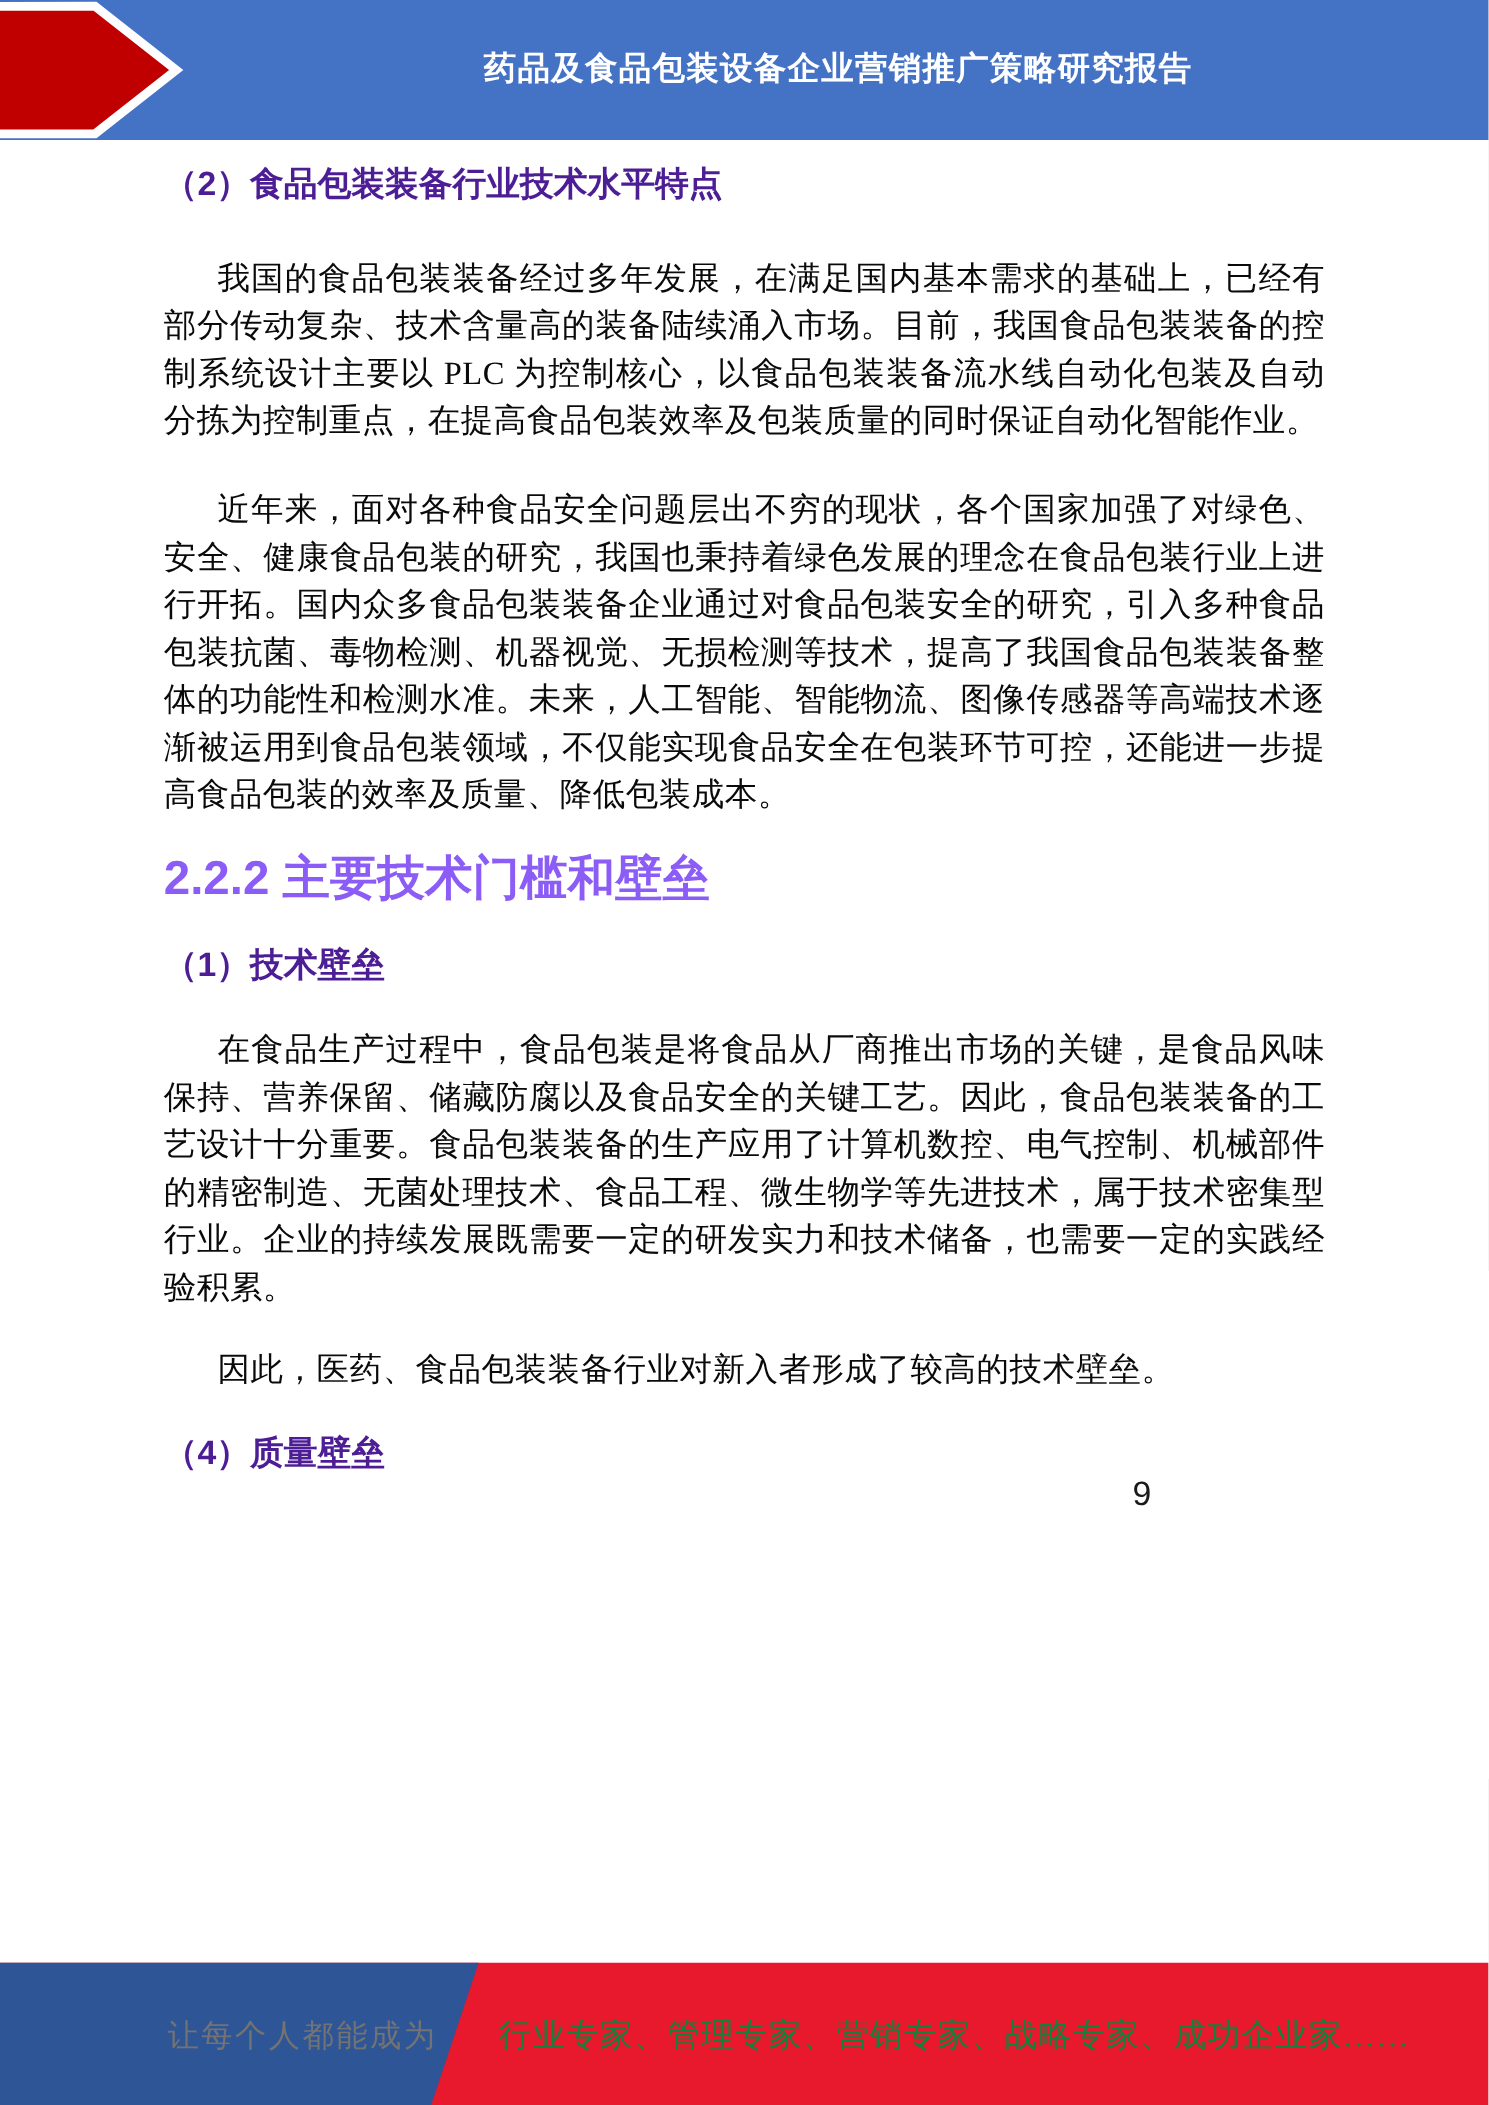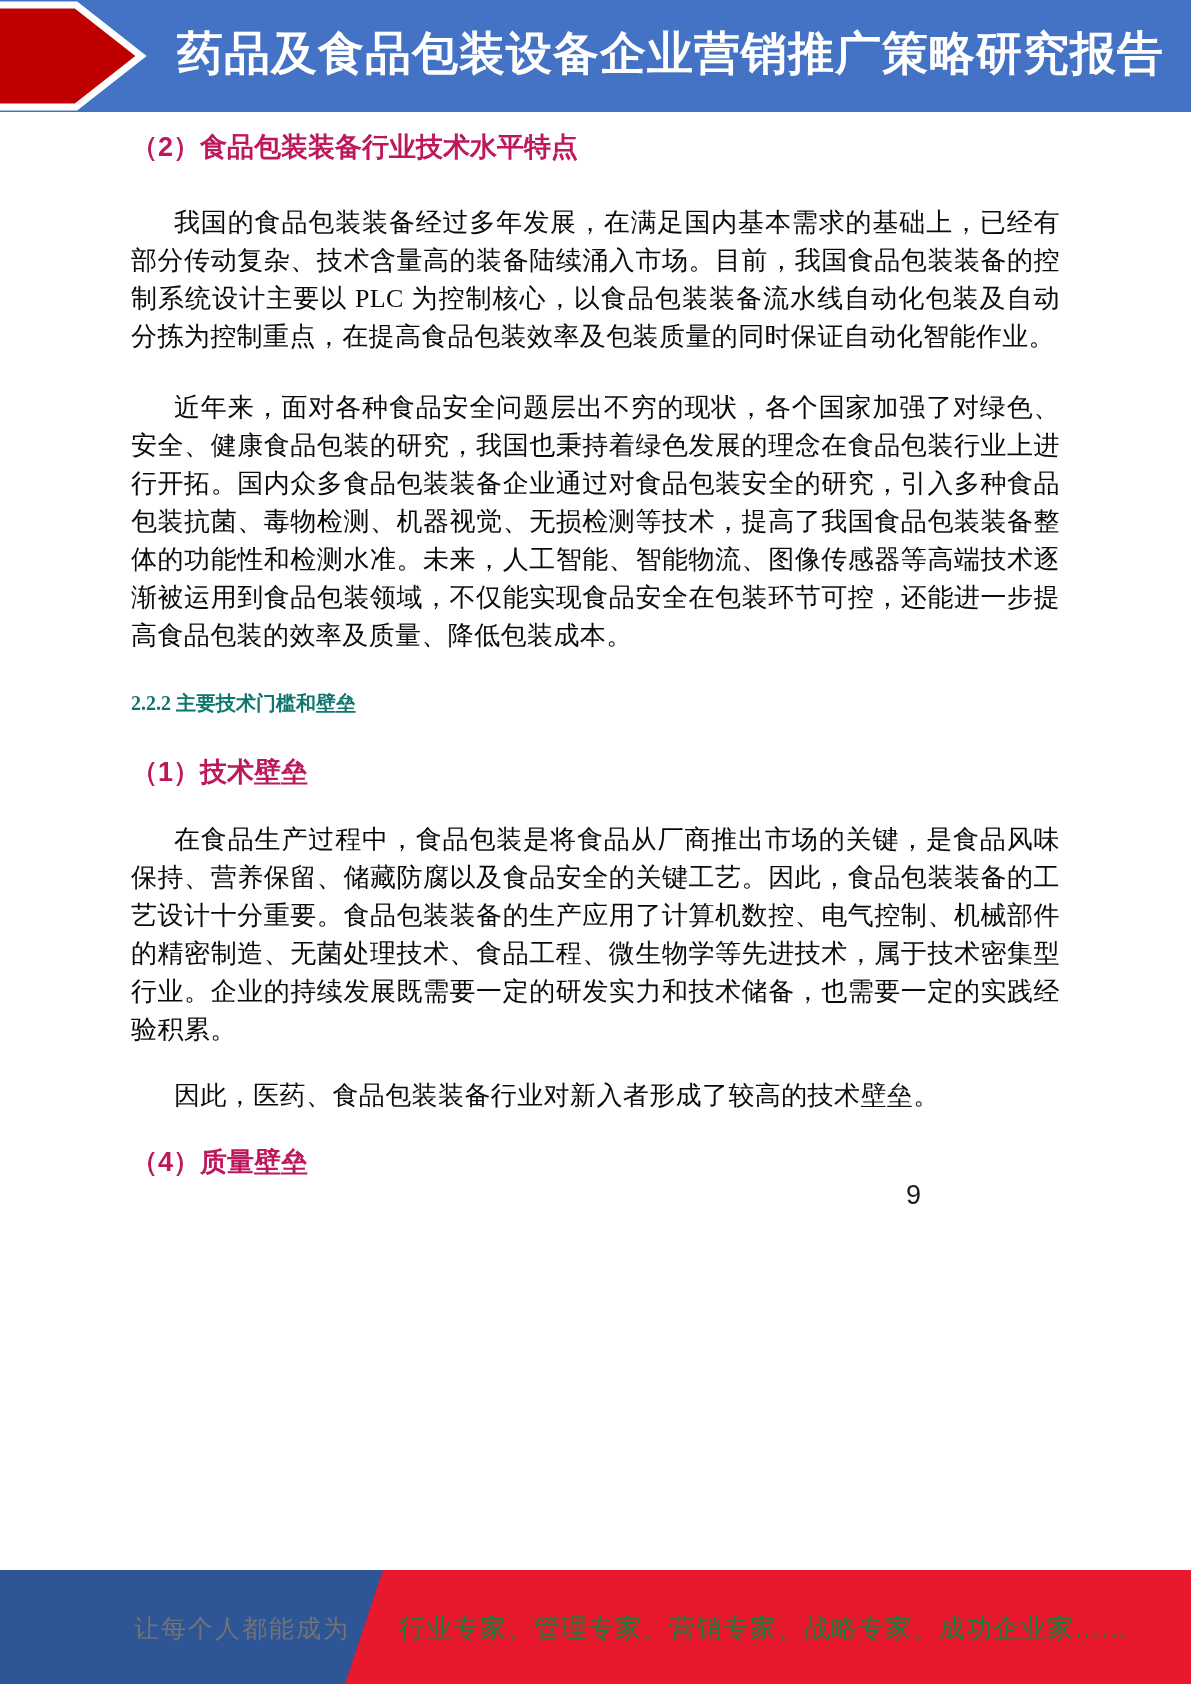--- a/index.html
+++ b/index.html
@@ -9,32 +9,32 @@
     font-family:"Liberation Serif", serif; color:#0a0a0a;
   }
 
   
   .header { position:absolute; top:0; left:0; width:1191px; height:112px; }
   .header svg { display:block; }
   .header-title {
     position:absolute; top:0; left:160px; right:10px; height:108px;
     display:flex; align-items:center; justify-content:center;
     color:#ffffff; font-family:"Liberation Sans", sans-serif;
-    font-weight:bold; font-size:46px; letter-spacing:1px; white-space:nowrap;
+    font-weight:bold; font-size:26px; letter-spacing:1px; white-space:nowrap;
   }
 
   
   .content { position:absolute; top:112px; left:131px; width:929px; }
   .sec-heading {
-    margin:0; color:#be185d; font-family:"Liberation Sans", sans-serif;
+    margin:0; color:#4c1d95; font-family:"Liberation Sans", sans-serif;
     font-weight:bold; font-size:27px; line-height:34px; white-space:nowrap;
   }
   .num-heading {
-    margin:30px 0 0 0; color:#0f766e; font-family:Liberation Serif, serif;
-    font-weight:bold; font-size:20px; line-height:36px; white-space:nowrap;
+    margin:30px 0 0 0; color:#8b5cf6; font-family:Liberation Sans, sans-serif;
+    font-weight:bold; font-size:38px; line-height:36px; white-space:nowrap;
   }
   .para {
     margin:0; font-size:26px; line-height:38px;
     text-align:justify; text-align-last:left; text-indent:43px;
     word-break:break-all; letter-spacing:0.4px;
   }
   .mt-h1 { margin-top:18px; }
   .mt-p1 { margin-top:40px; }
   .mt-p2 { margin-top:33px; }
   .mt-h3 { margin-top:34px; }

